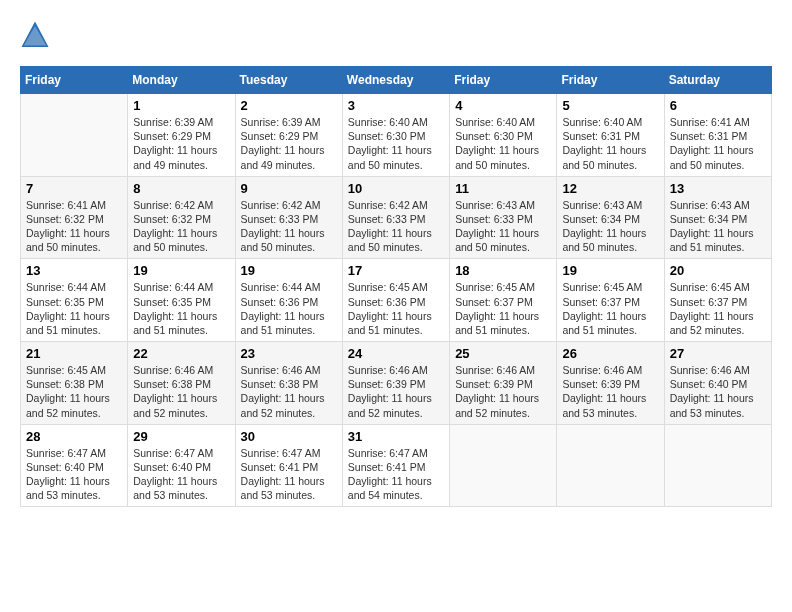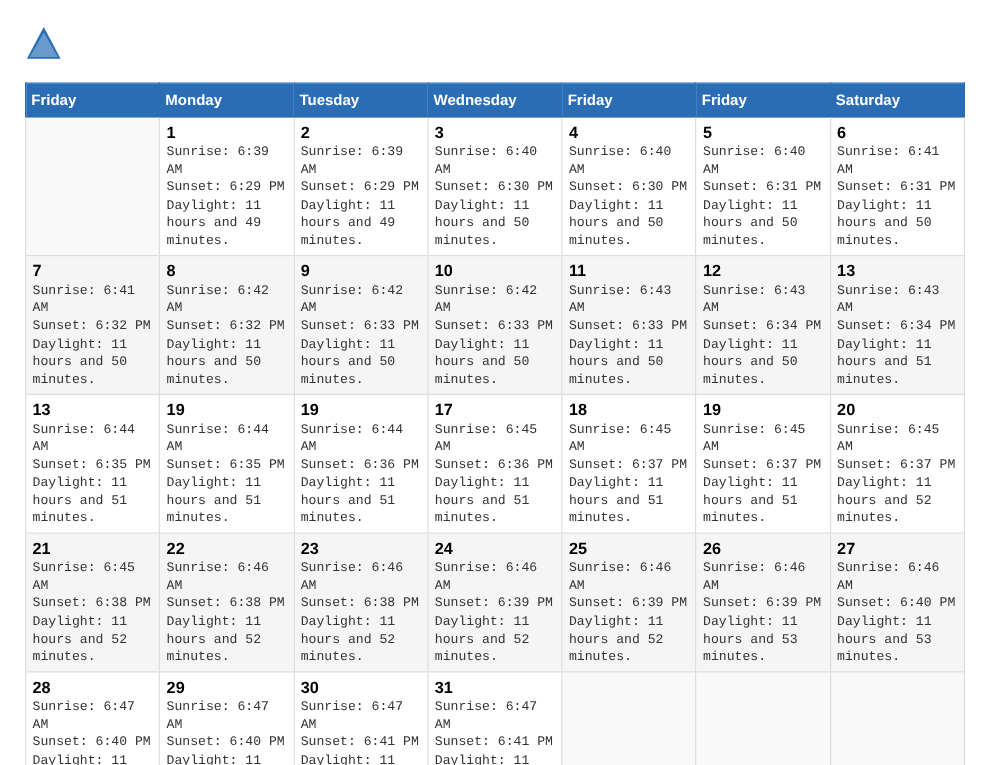--- a/index.html
+++ b/index.html
@@ -88,21 +88,20 @@
     .day-number {
       font-weight: bold;
       font-size: 13px;
       display: block;
       margin-bottom: 2px;
     }
     .day-info {
       color: #333;
       line-height: 1.35;
       font-size: 10.5px;
-      font-family: Liberation Mono, monospace;
     }
     .empty-cell {
       background: #f9f9f9;
     }
   </style>
 </head>
 <body>
 
 <div class="header">
   <div class="logo">

